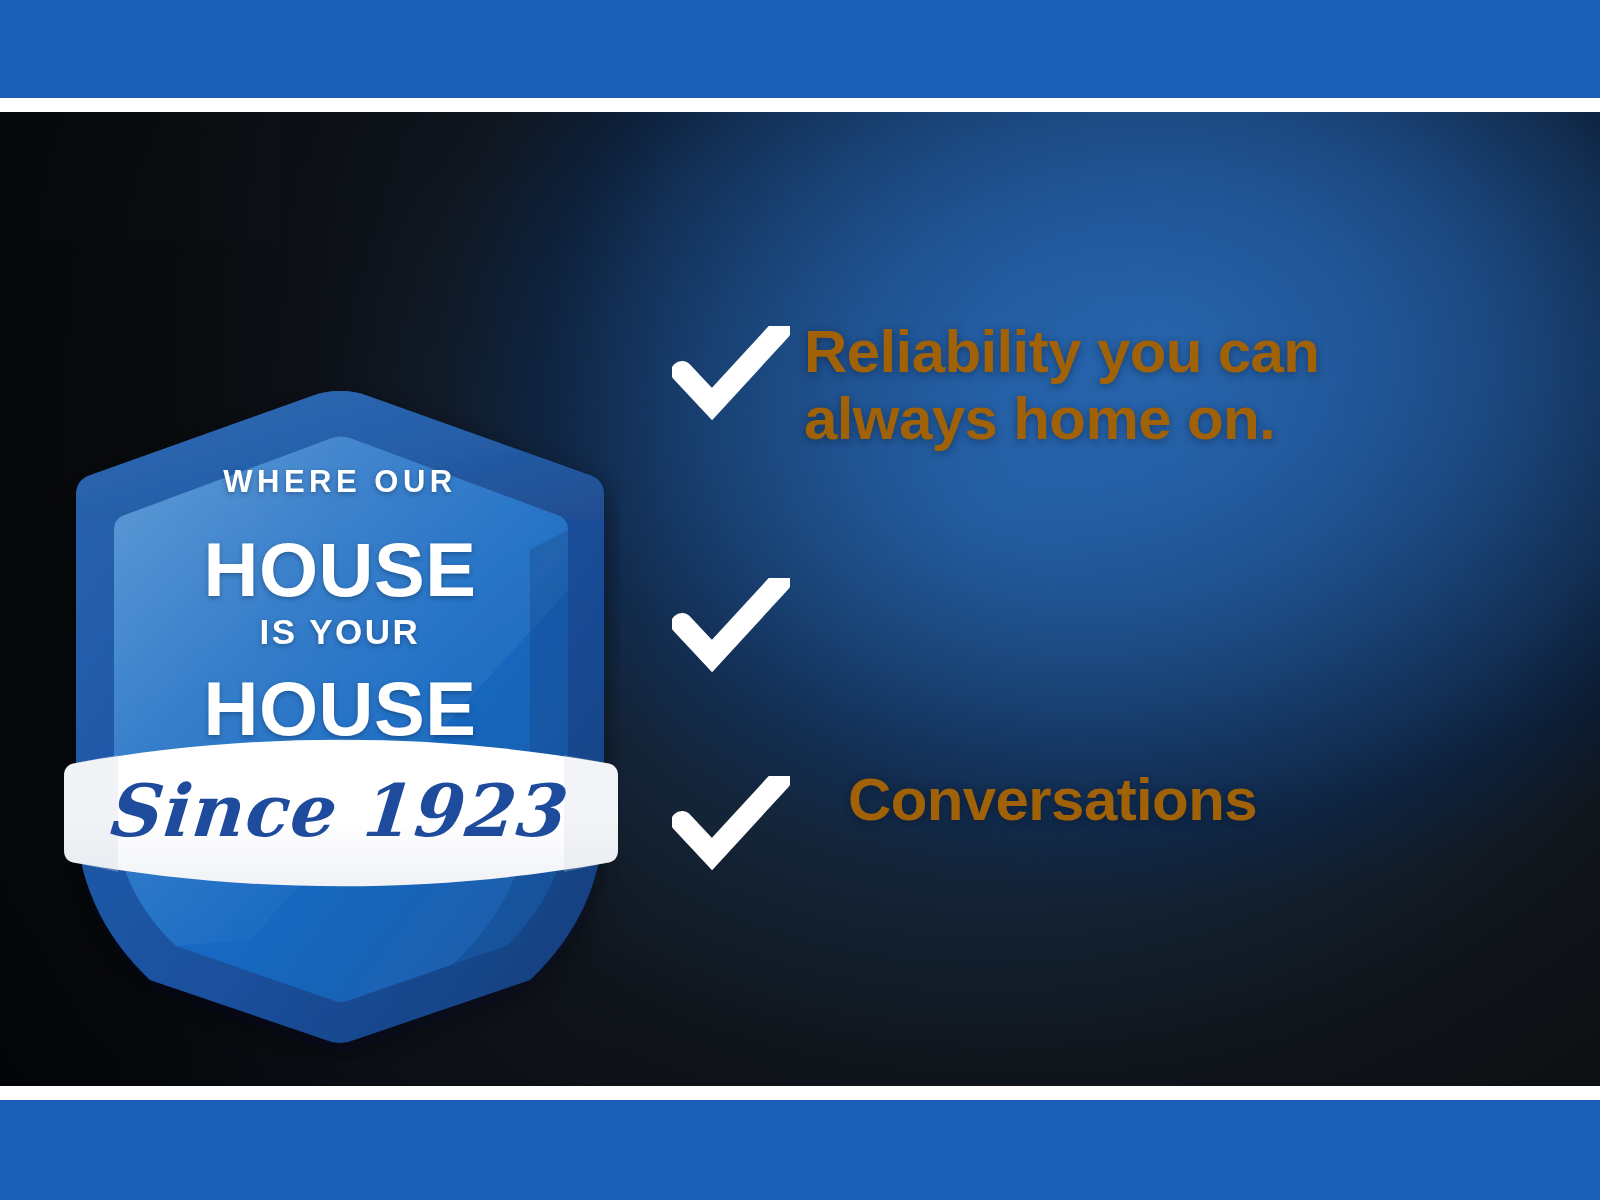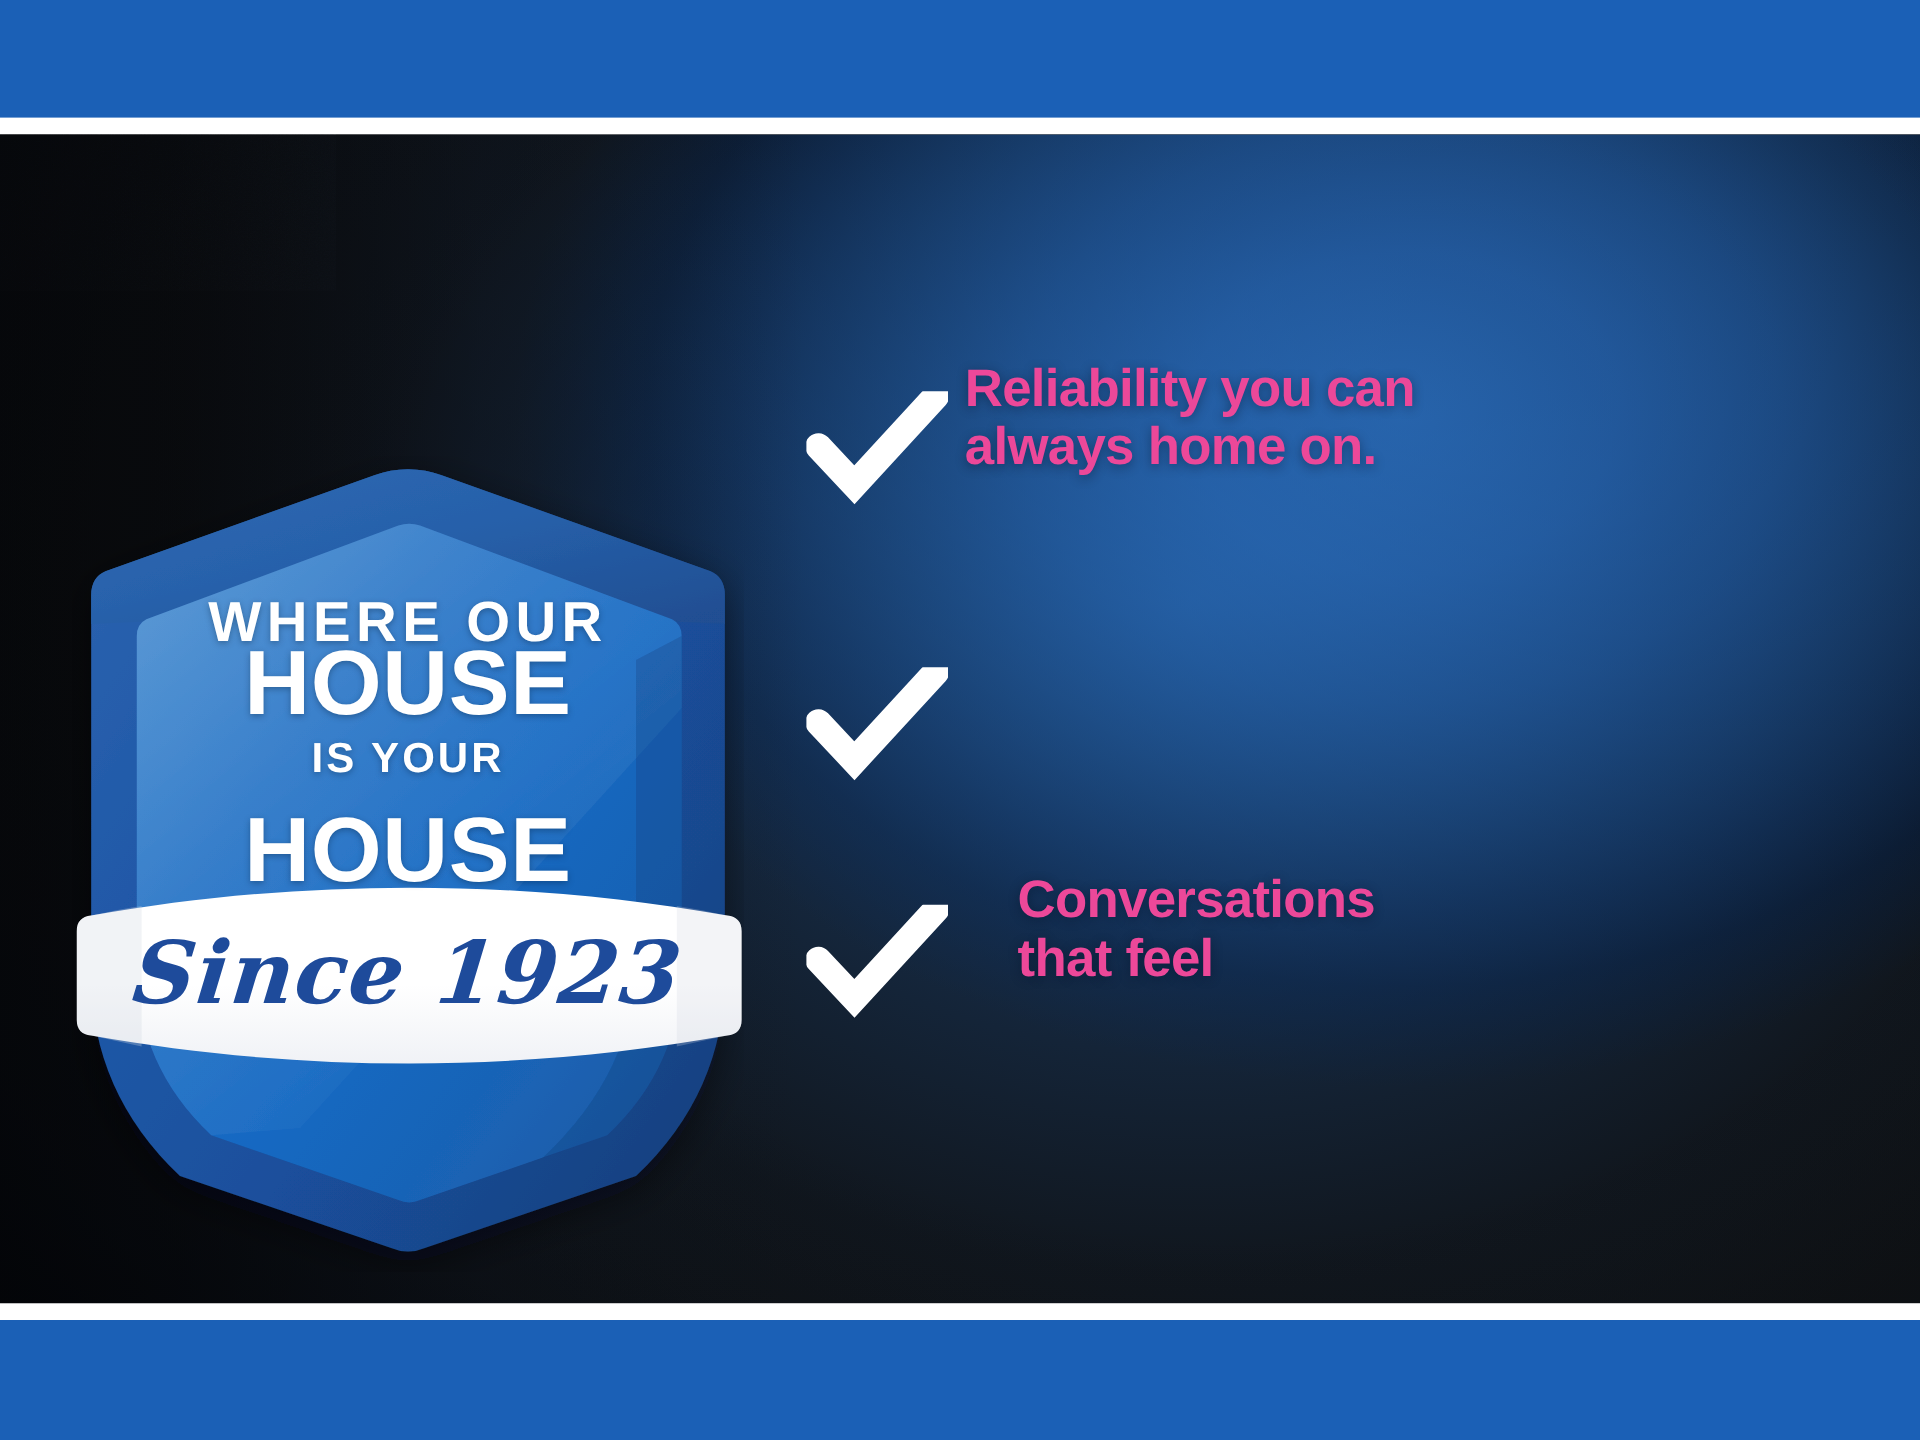--- a/index.html
+++ b/index.html
@@ -98,21 +98,21 @@
     position:absolute;
     left:0; width:560px;
     text-align:center;
     color:#ffffff;
     font-family:"Liberation Sans", sans-serif;
     font-weight:bold;
     line-height:1;
     white-space:nowrap;
     text-shadow:0 2px 5px rgba(4,22,48,0.34);
   }
-  #type-where  { top:114px; font-size:47px; letter-spacing:4.5px; }
+  #type-where  { top:86px; font-size:31px; letter-spacing:4.5px; }
   #type-house1 { top:152px; font-size:76px; letter-spacing:0.5px; }
   #type-isyour { top:234px; font-size:35px; letter-spacing:2.5px; }
   #type-house2 { top:291px; font-size:76px; letter-spacing:0.5px; }
 
   #type-since {
     position:absolute;
     left:0; top:395px; width:560px;
     text-align:center;
     color:#1e4b9b;
     font-family:"DejaVu Serif", serif;
@@ -141,27 +141,28 @@
 
   .check {
     flex:0 0 auto;
     width:132px;
     padding-top:26px;
   }
   .check svg { display:block; width:118px; height:104px; }
 
   .bullet-text {
     flex:1 1 auto;
-    color:#ec4899;
+    color:#a16207;
     font-family:"Liberation Sans", sans-serif;
     font-weight:bold;
-    font-size:44px;
+    font-size:60px;
     line-height:1.11;
     letter-spacing:-0.6px;
     text-shadow:0 2px 9px rgba(3,16,36,0.42);
+    margin-top:19px;
   }
   .bullet-text .l { display:block; }
 
   
   #bullet-1 { margin-bottom:96px; }
   #bullet-2 { margin-bottom:66px; }
   #bullet-2 .check { padding-top:30px; }
   #bullet-3 .check { padding-top:28px; }
 </style>
 </head>
@@ -327,21 +328,20 @@
       </div>
 
       <div class="bullet" id="bullet-3">
         <div class="check">
           <svg viewBox="0 0 118 104" xmlns="http://www.w3.org/2000/svg">
             <path d="M 10 46 L 40 78 L 108 4" fill="none" stroke="#ffffff" stroke-width="22" stroke-linecap="round" stroke-linejoin="miter"></path>
           </svg>
         </div>
         <div class="bullet-text">
           <span class="l">Conversations</span>
-          <span class="l">that feel</span>
         </div>
       </div>
 
     </div>
   </div>
 
   <div class="accent-bar" id="bar-bottom"></div>
 
 </div>
 

